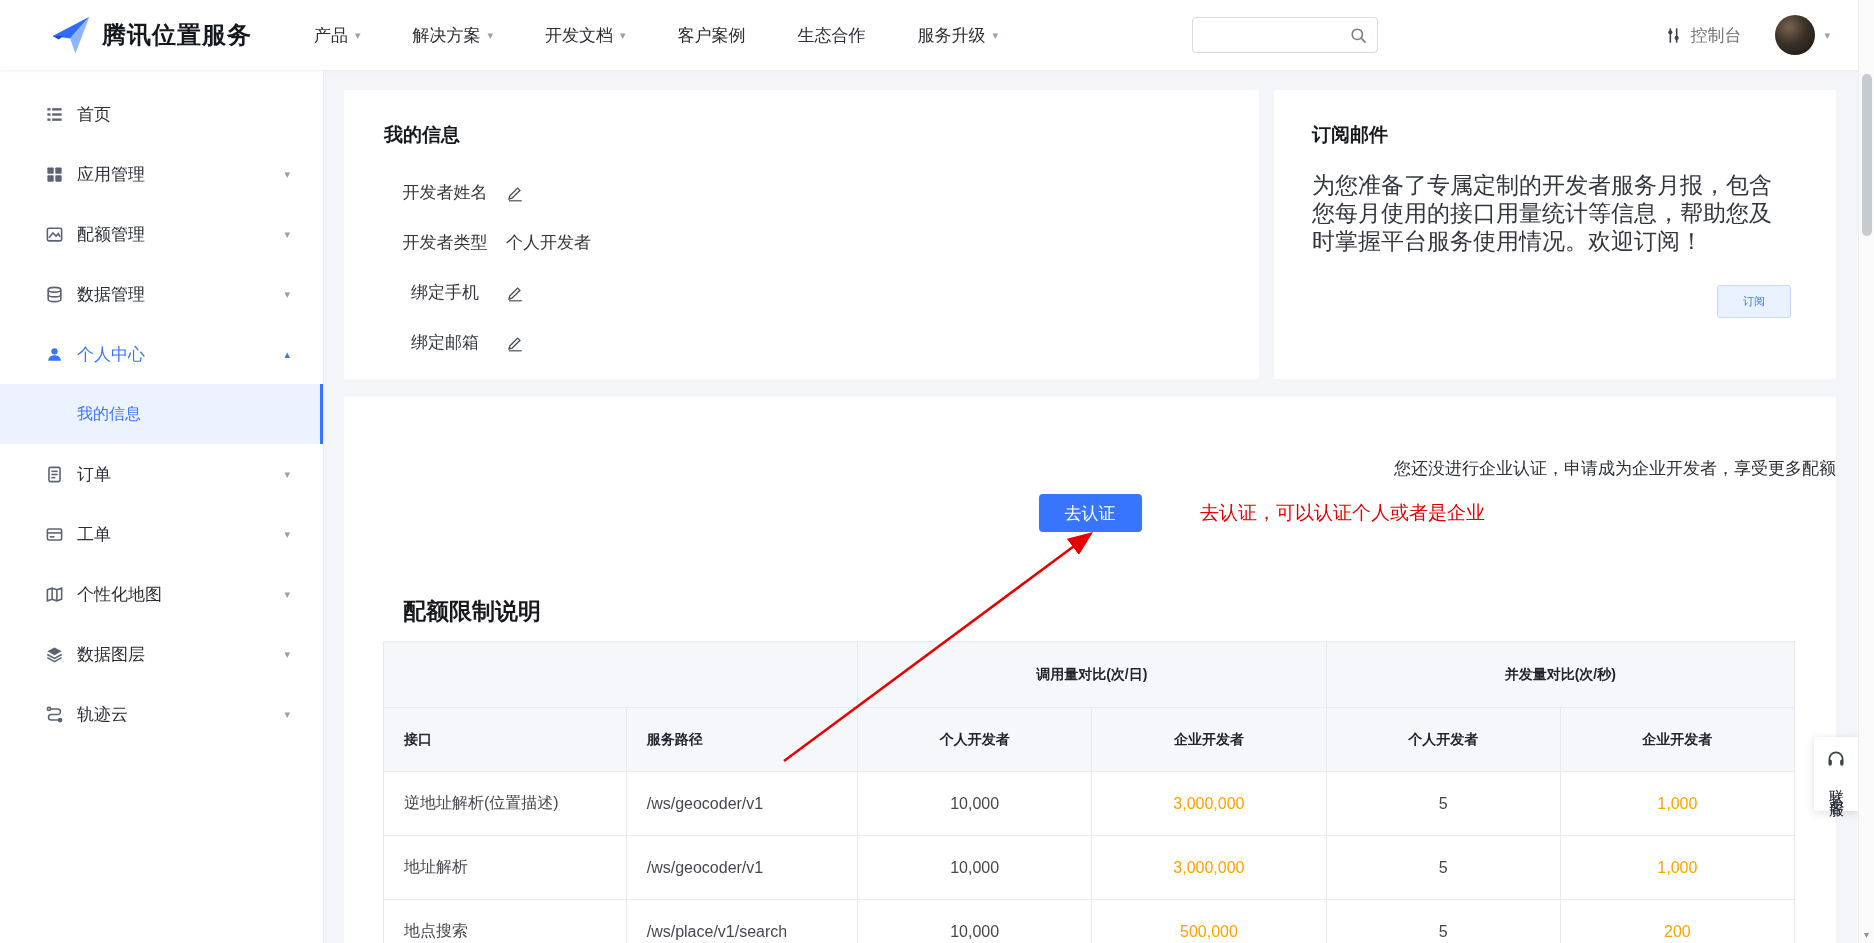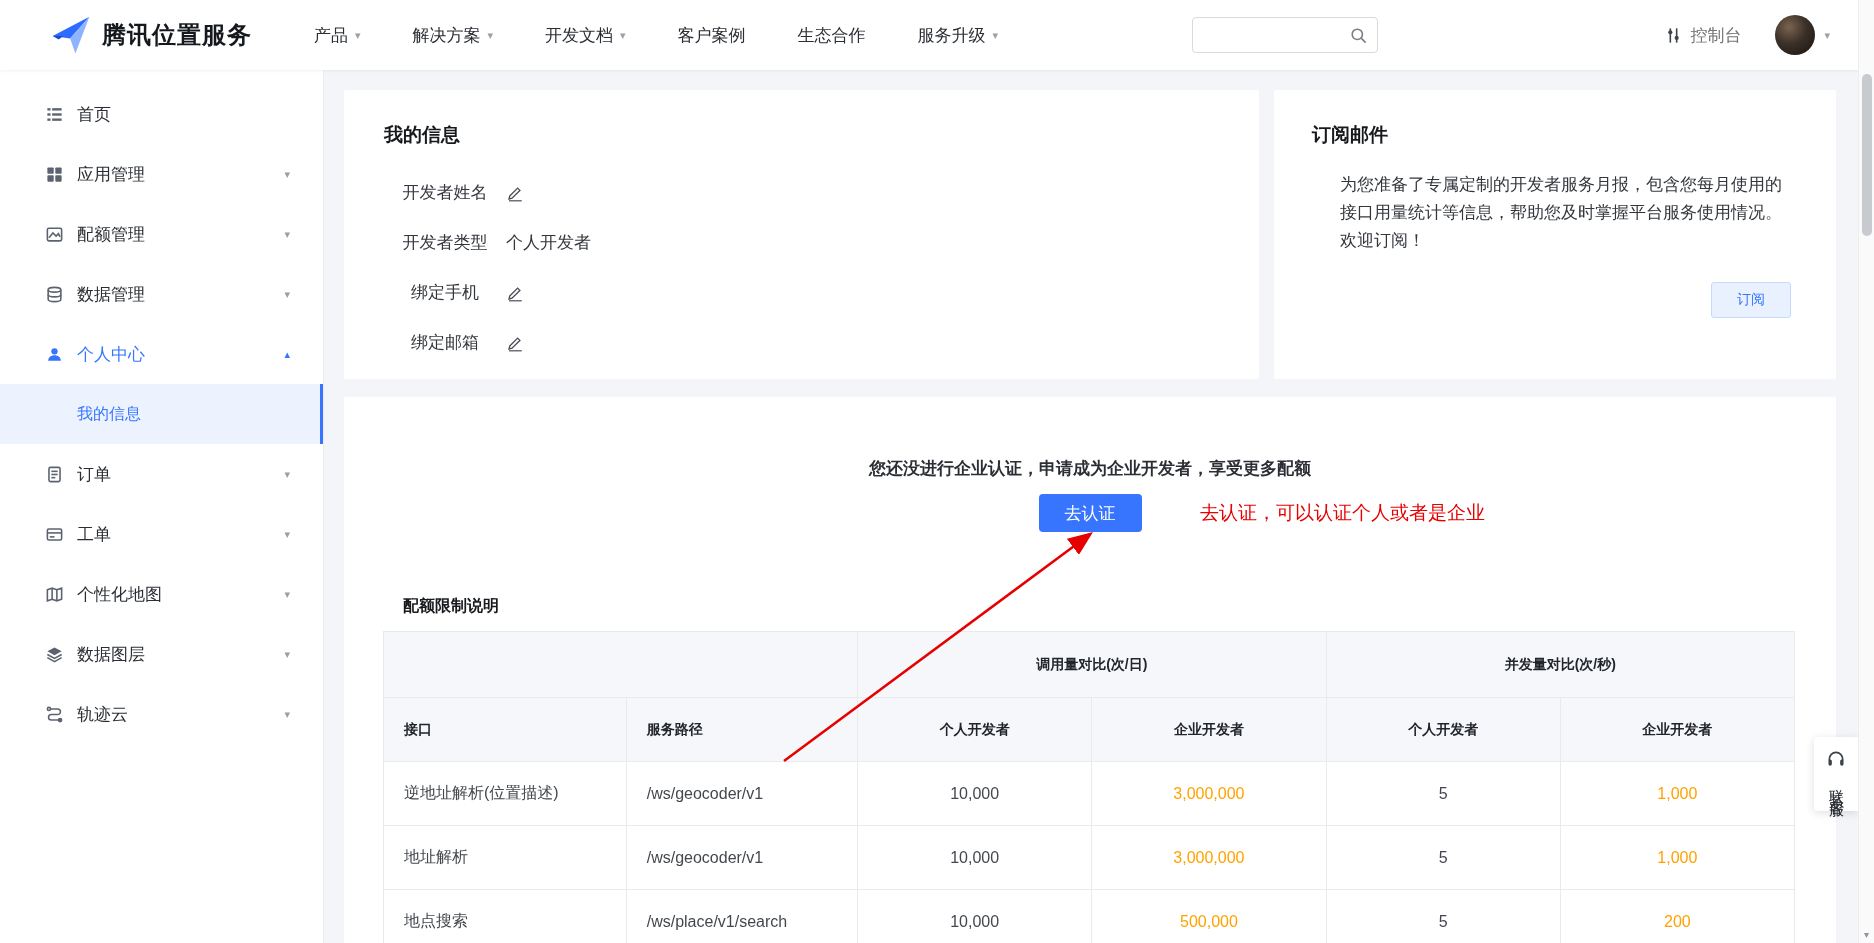--- a/index.html
+++ b/index.html
@@ -41,35 +41,35 @@
   .card { background:#fff; border-radius:2px; }
   .profile-card { width:915px; height:289px; padding:32px 40px; }
   .card-title { font-size:19px; font-weight:bold; color:#17191d; }
   .field { display:flex; align-items:center; margin-top:27px; font-size:17px; }
   .field:first-of-type { margin-top:33px; }
   .field-label { width:122px; color:#33373d;text-align:center; }
   .field-value { color:#33373d; }
   .edit-icon { display:flex; cursor:pointer; }
 
   .subscribe-card { flex:1; height:289px; margin-left:15px; padding:32px 45px 0 38px; position:relative; }
-  .subscribe-body { margin-top:23px; font-size:17px; line-height:28px; color:#33373d;margin-left:28px; }
+  .subscribe-body { margin-top:23px; font-size:23px; line-height:28px; color:#33373d; }
   .subscribe-btn { position:absolute; right:45px; bottom:61px; background:#e9f1ff; color:#3875ff;
-                   border:1px solid #c6daff; border-radius:3px; font-size:14px; padding:8px 25px;
+                   border:1px solid #c6daff; border-radius:3px; font-size:11px; padding:8px 25px;
                    cursor:pointer; font-family:inherit; }
 
   .quota-card { margin-top:18px; height:720px; position:relative; padding-top:60px; }
-  .notice { text-align:center; font-size:17px; color:#2b2f35;font-weight:bold; }
+  .notice { text-align:right; font-size:17px; color:#2b2f35; }
   .verify-row { position:relative; text-align:center; margin-top:14px; height:38px; }
   .verify-btn { background:#3875ff; color:#fff; border:none; border-radius:4px; font-size:17px;
                 padding:0 26px; height:38px; cursor:pointer; font-family:inherit; }
   .annotation { position:absolute; left:calc(50% + 110px); top:50%; transform:translateY(-50%);
                 color:#e60000; font-size:19px; white-space:nowrap; }
   .arrow-svg { position:absolute; left:420px; top:120px; pointer-events:none; }
 
-  .quota-title { margin:64px 0 0 39px; font-size:16px; font-weight:bold; color:#17191d;padding-left:20px; }
+  .quota-title { margin:64px 0 0 39px; font-size:23px; font-weight:bold; color:#17191d;padding-left:20px; }
   .quota-table { border-collapse:collapse; width:calc(100% - 80px); margin:14px 41px 0 39px; table-layout:fixed; }
   .quota-table th, .quota-table td { border:1px solid #e8eaee; }
   .quota-table thead th { background:#f6f7fa; font-size:14px; color:#22262c; font-weight:bold; }
   .quota-table .group-row th { height:66px; }
   .quota-table .col-row th { height:64px; }
   .quota-table td { height:64px; font-size:16px; color:#44484e; text-align:center; background:#fff; }
   .quota-table th.left, .quota-table td.left { text-align:left; padding-left:20px; }
   td.orange { color:#ffa200; }
 
   

